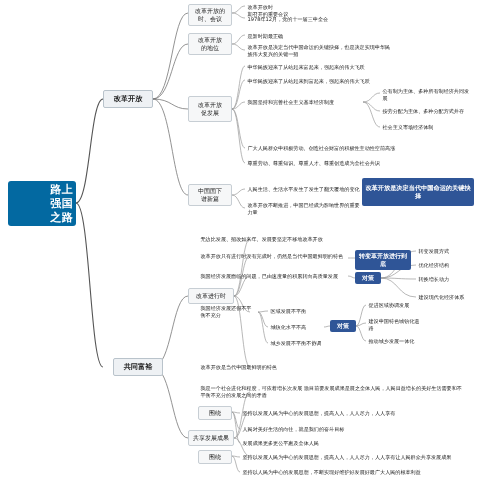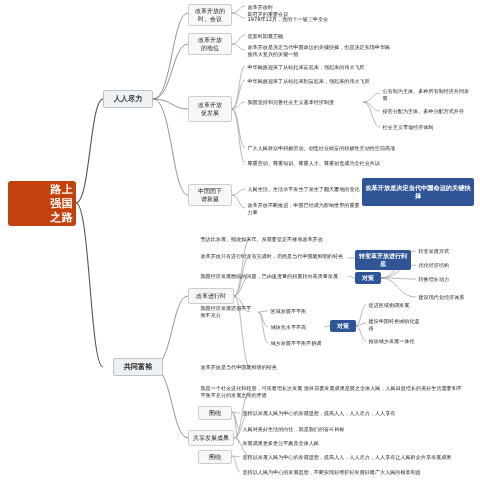--- a/index.html
+++ b/index.html
@@ -13,21 +13,21 @@
   .node{
     position:absolute;box-sizing:border-box;
     font-size:5.1px;line-height:1.32;
     color:#222;background:#ffffff;
     border:0.7px solid #cfcfcf;border-radius:2px;
     padding:2px 2.5px;
     display:flex;align-items:center;
     white-space:normal;word-break:break-all;
   }
   .node.lvl1{
-    background:#c2410c;color:#ffffff;border:none;
+    background:#0369a1;color:#ffffff;border:none;
     font-size:11px;font-weight:bold;line-height:1.25;
     justify-content:center;text-align:center;border-radius:3px;
     letter-spacing:0.5px;
     padding-left:42px;
   }
   .node.lvl2{
     background:#eef1f4;border:0.7px solid #b9c3cb;
     font-size:7.2px;font-weight:bold;color:#222;
     justify-content:center;text-align:center;
   }
@@ -112,21 +112,21 @@
       <path d="M234,438 C242,438 242,456 250,456"></path>
       <path d="M232,412 C236,412 236,413 240,413"></path>
       <path d="M232,412 C236,412 236,429 240,429"></path>
       <path d="M232,412 C236,412 236,443 240,443"></path>
       <path d="M232,456 C236,456 236,457 240,457"></path>
       <path d="M232,456 C236,456 236,472 240,472"></path>
     </g>
   </svg>
 <div class="node lvl1" style="left: 8px; top: 181px; width: 68px; min-height: 44px; white-space: pre-line;">路上强国
 之路</div>
-    <div class="node lvl2" style="left: 103px; top: 90px; width: 50px; min-height: 18px; white-space: normal;">人人尽力</div>
+    <div class="node lvl2" style="left: 103px; top: 90px; width: 50px; min-height: 18px; white-space: normal;">改革开放</div>
     <div class="node lvl2" style="left: 103px; top: 358px; width: 50px; min-height: 18px; white-space: normal; margin-left: 10px;">共同富裕</div>
     <div class="node lvl3" style="left: 188px; top: 4px; width: 44px; min-height: 18px; white-space: pre-line;">改革开放的
 时、会议</div>
     <div class="node lvl3" style="left: 188px; top: 33px; width: 44px; min-height: 22px; white-space: pre-line;">改革开放
 的地位</div>
     <div class="node lvl3" style="left: 188px; top: 96px; width: 44px; min-height: 26px; white-space: pre-line;">改革开放
 促发展</div>
     <div class="node lvl3" style="left: 188px; top: 184px; width: 44px; min-height: 22px; white-space: pre-line;">中国国下
 谱新篇</div>
     <div class="node lvl3" style="left: 188px; top: 288px; width: 46px; min-height: 16px; white-space: normal;">改革进行时</div>

